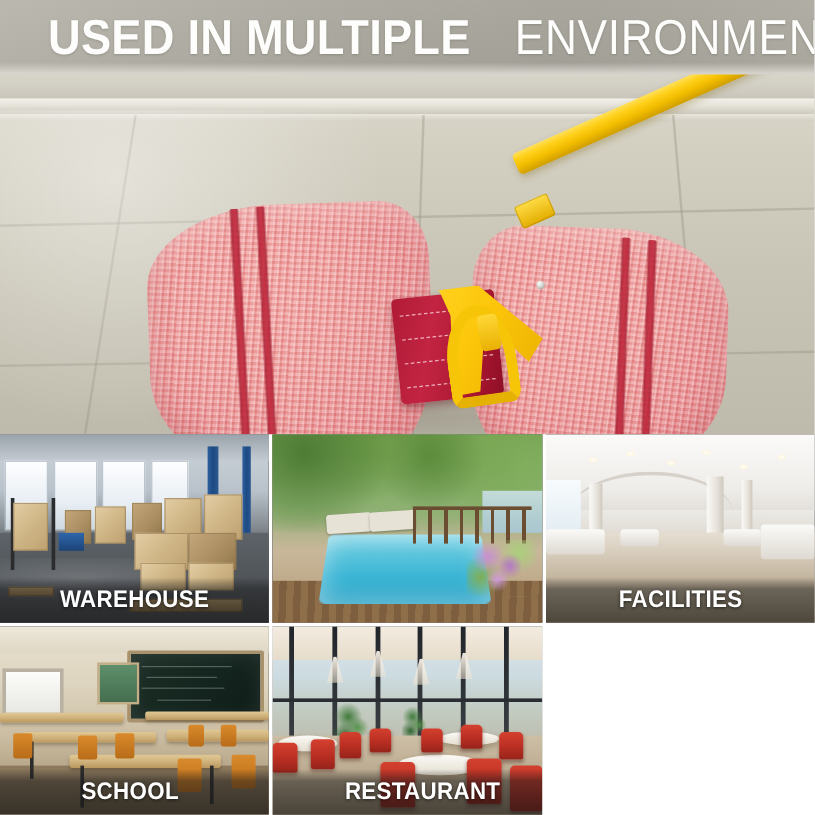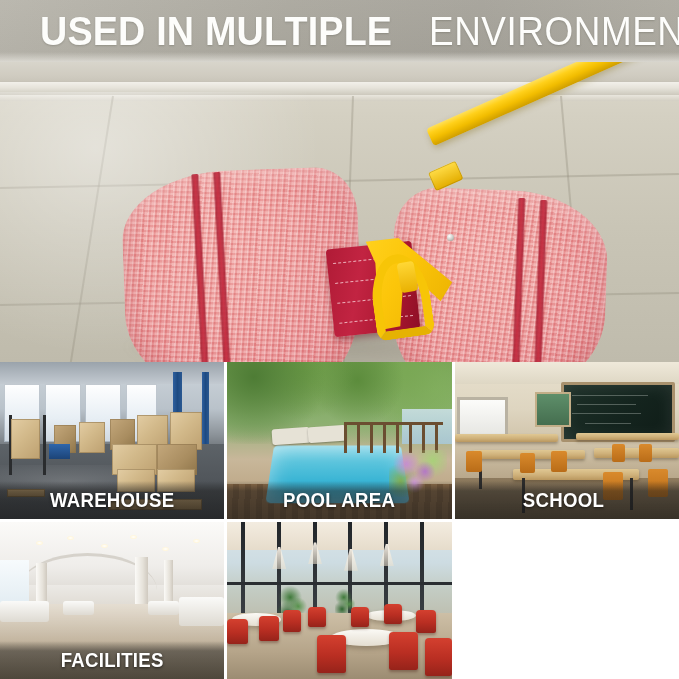--- a/index.html
+++ b/index.html
@@ -540,22 +540,44 @@
         <div class="pool-canopy"></div>
         <div class="pool-sky"></div>
         <div class="pool-deck"></div>
         <div class="pool-coping"></div>
         <div class="pool-water"></div>
         <div class="lounger" style="left:20%;top:42%;"></div>
         <div class="lounger" style="left:36%;top:41%;"></div>
         <div class="pool-rail"></div>
         <div class="flowers"></div>
       </div>
+    </div>
+
+    <div class="cell">
+      <div class="scene fac-bg">
+        <div class="fac-ceil"></div>
+        <div class="fac-ceil-curve"></div>
+        <div class="downlight" style="left:16%;top:12%;"></div>
+        <div class="downlight" style="left:30%;top:9%;"></div>
+        <div class="downlight" style="left:45%;top:14%;"></div>
+        <div class="downlight" style="left:58%;top:8%;"></div>
+        <div class="downlight" style="left:72%;top:16%;"></div>
+        <div class="downlight" style="left:86%;top:11%;"></div>
+        <div class="fac-win" style="left:0;top:24%;width:13%;height:30%;"></div>
+        <div class="fac-col" style="left:16%;top:26%;width:5%;height:34%;"></div>
+        <div class="fac-col" style="left:60%;top:22%;width:6%;height:42%;"></div>
+        <div class="fac-col" style="left:73%;top:24%;width:4%;height:32%;"></div>
+        <div class="fac-floor"></div>
+        <div class="fac-desk" style="left:0;top:50%;width:22%;height:14%;"></div>
+        <div class="fac-desk" style="left:28%;top:50%;width:14%;height:9%;"></div>
+        <div class="fac-desk" style="left:66%;top:50%;width:14%;height:9%;"></div>
+        <div class="fac-desk" style="left:80%;top:48%;width:20%;height:18%;"></div>
+      </div>
       <div class="cap">
-        <span class="cap-text">POOL AREA</span>
+        <span class="cap-text">FACILITIES</span>
       </div>
     </div>
 
     <div class="cell">
       <div class="scene sch-bg">
         <div class="sch-ceil"></div>
         <div class="sch-board">
           <div class="sch-chalk" style="left:8%;top:18%;width:70%;"></div>
           <div class="sch-chalk" style="left:12%;top:34%;width:55%;"></div>
           <div class="sch-chalk" style="left:8%;top:52%;width:64%;"></div>
@@ -575,45 +597,20 @@
         <div class="chair" style="left:5%;top:57%;width:7%;height:13%;"></div>
         <div class="chair" style="left:29%;top:58%;width:7%;height:13%;"></div>
         <div class="chair" style="left:43%;top:57%;width:7%;height:13%;"></div>
         <div class="chair" style="left:70%;top:52%;width:6%;height:12%;"></div>
         <div class="chair" style="left:82%;top:52%;width:6%;height:12%;"></div>
         <div class="chair" style="left:66%;top:70%;width:9%;height:18%;"></div>
         <div class="chair" style="left:86%;top:68%;width:9%;height:18%;"></div>
       </div>
       <div class="cap">
         <span class="cap-text shift-left">SCHOOL</span>
-      </div>
-    </div>
-
-    <div class="cell">
-      <div class="scene fac-bg">
-        <div class="fac-ceil"></div>
-        <div class="fac-ceil-curve"></div>
-        <div class="downlight" style="left:16%;top:12%;"></div>
-        <div class="downlight" style="left:30%;top:9%;"></div>
-        <div class="downlight" style="left:45%;top:14%;"></div>
-        <div class="downlight" style="left:58%;top:8%;"></div>
-        <div class="downlight" style="left:72%;top:16%;"></div>
-        <div class="downlight" style="left:86%;top:11%;"></div>
-        <div class="fac-win" style="left:0;top:24%;width:13%;height:30%;"></div>
-        <div class="fac-col" style="left:16%;top:26%;width:5%;height:34%;"></div>
-        <div class="fac-col" style="left:60%;top:22%;width:6%;height:42%;"></div>
-        <div class="fac-col" style="left:73%;top:24%;width:4%;height:32%;"></div>
-        <div class="fac-floor"></div>
-        <div class="fac-desk" style="left:0;top:50%;width:22%;height:14%;"></div>
-        <div class="fac-desk" style="left:28%;top:50%;width:14%;height:9%;"></div>
-        <div class="fac-desk" style="left:66%;top:50%;width:14%;height:9%;"></div>
-        <div class="fac-desk" style="left:80%;top:48%;width:20%;height:18%;"></div>
-      </div>
-      <div class="cap">
-        <span class="cap-text">FACILITIES</span>
       </div>
     </div>
 
 
     <div class="cell">
       <div class="scene rs-bg">
         <div class="rs-glass"></div>
         <div class="rs-ceil"></div>
         <div class="rs-mull" style="left:6%;"></div>
         <div class="rs-mull" style="left:22%;"></div>
@@ -636,16 +633,19 @@
         <div class="rs-chair" style="left:14%;top:60%;width:9%;height:16%;"></div>
         <div class="rs-chair" style="left:25%;top:56%;width:8%;height:14%;"></div>
         <div class="rs-chair" style="left:36%;top:54%;width:8%;height:13%;"></div>
         <div class="rs-chair" style="left:55%;top:54%;width:8%;height:13%;"></div>
         <div class="rs-chair" style="left:70%;top:52%;width:8%;height:13%;"></div>
         <div class="rs-chair" style="left:84%;top:56%;width:9%;height:15%;"></div>
         <div class="rs-chair" style="left:40%;top:72%;width:13%;height:24%;"></div>
         <div class="rs-chair" style="left:72%;top:70%;width:13%;height:24%;"></div>
         <div class="rs-chair" style="left:88%;top:74%;width:12%;height:24%;"></div>
       </div>
+      <div class="cap">
+        <span class="cap-text shift-right">RESTAURANT</span>
+      </div>
     </div>
 
   </div>
 </div>
 
 </body></html>

